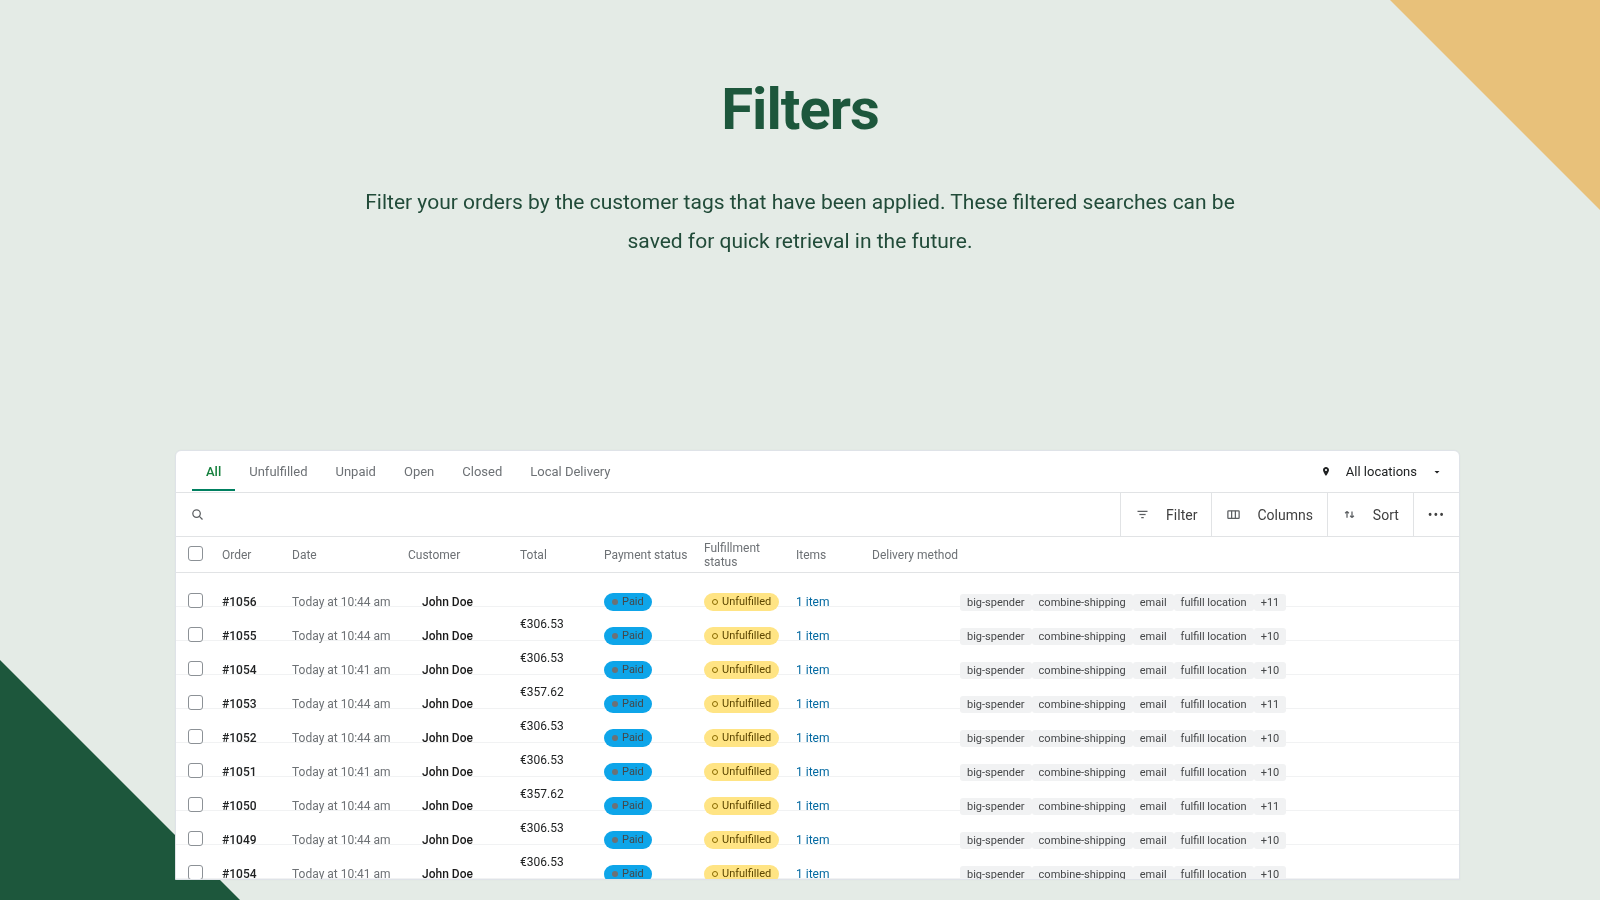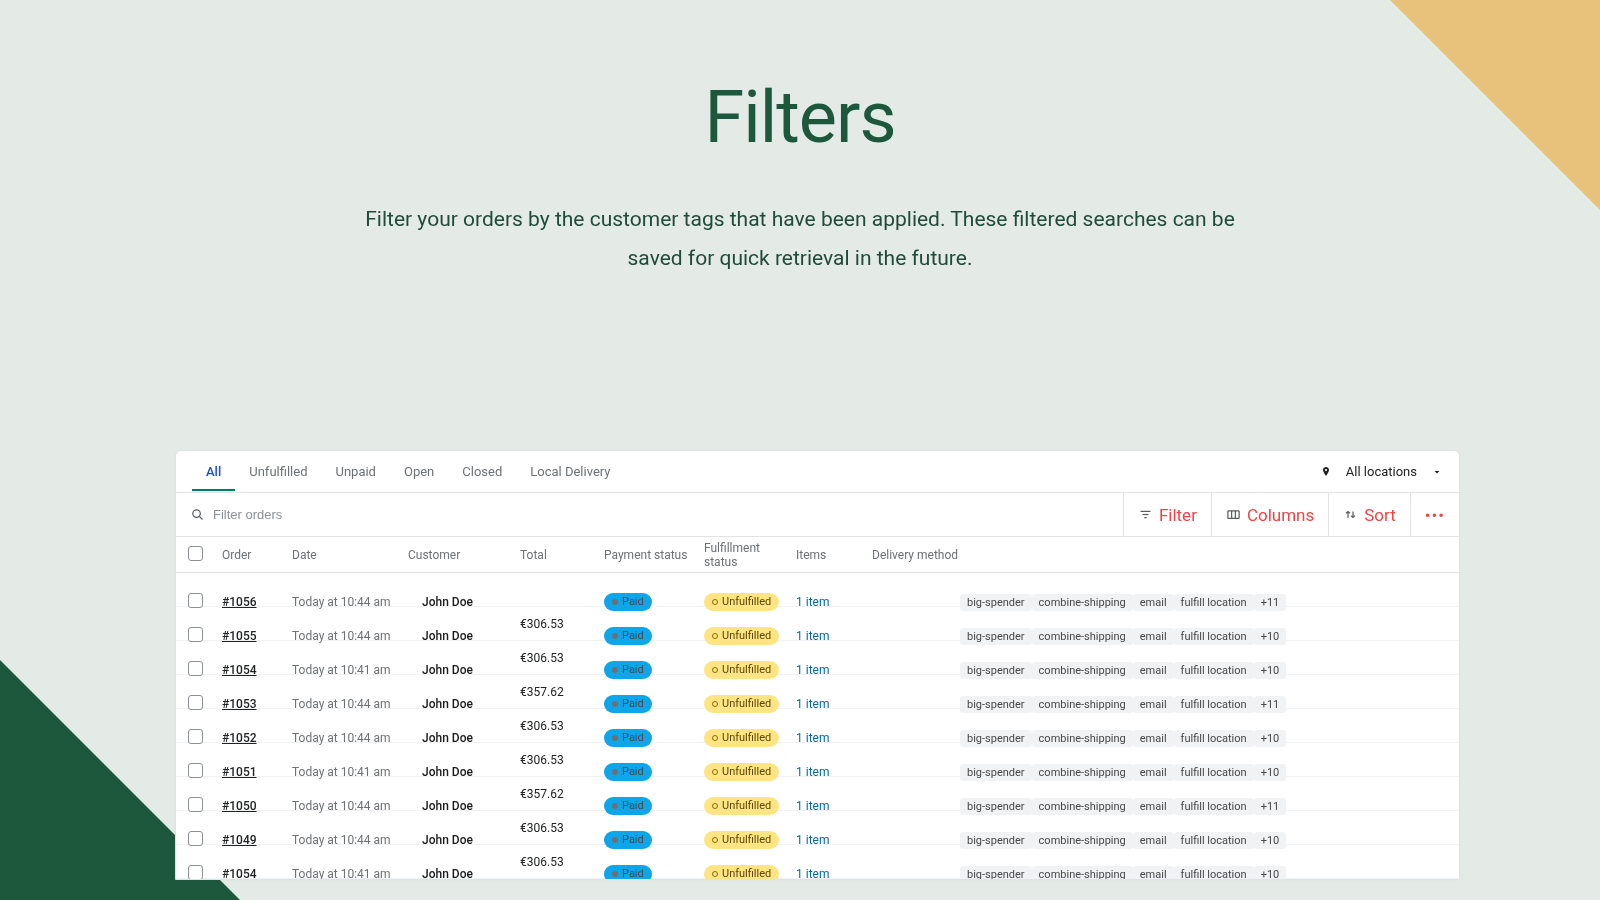--- a/index.html
+++ b/index.html
@@ -13,21 +13,21 @@
     border-top: 210px solid #e8c17a;
   }
   .corner-bl {
     position: absolute; bottom: 0; left: 0; width: 0; height: 0;
     border-right: 240px solid transparent;
     border-bottom: 240px solid #1d573c;
   }
 
   .hero { text-align: center; padding-top: 75px; }
   .hero h1 {
-    font-size: 72px; font-weight: 400; color: #1d573c; letter-spacing: -1px;
+    font-size: 58px; font-weight: 700; color: #1d573c; letter-spacing: -1px;
   }
   .hero p {
     margin-top: 40px;
     font-size: 21px;
     line-height: 1.84;
     color: #214b39;
     font-weight: 400;
     max-width: 900px;
     margin-left: auto; margin-right: auto;
   }
@@ -48,21 +48,21 @@
     display: flex; align-items: center; height: 42px;
     border-bottom: 1px solid #e1e3e5; padding: 0 16px;
     font-size: 13px; color: #6d7175;
   }
   .tabs-left { display: flex; gap: 0; }
   .tab {
     padding: 12px 14px 10px; cursor: pointer; color: #6d7175;
     border-bottom: 2px solid transparent;
   }
   .tab.active {
-    color: #1d4ed8; border-bottom: 2px solid #008060; font-weight: 500;
+    color: #15803d; border-bottom: 2px solid #008060; font-weight: 500;
   }
   .tabs-spacer { flex: 1; }
   .loc-select {
     display: flex; align-items: center; gap: 14px; color: #202223; font-size: 13px;
     cursor: pointer;
   }
   .loc-select svg { width: 12px; height: 12px; }
 
   
   .toolbar {
@@ -71,42 +71,42 @@
   }
   .search-wrap {
     flex: 1; display: flex; align-items: center; padding: 0 14px; gap: 8px;
     border-right: 1px solid #e1e3e5;
   }
   .search-wrap input {
     border: none; outline: none; width: 100%; font-size: 13px; background: transparent;
   }
   .search-wrap input::placeholder { color: #8c9196; }
   .tool-btn {
-    display: flex; align-items: center; gap: 6px; padding: 0 14px;
-    border-right: 1px solid #e1e3e5; font-size: 17px; color: #ef4444;
+    display: flex; align-items: center; gap: 16px; padding: 0 14px;
+    border-right: 1px solid #e1e3e5; font-size: 14px; color: #404040;
     cursor: pointer; white-space: nowrap;
   }
   .tool-btn:last-child { border-right: none; }
   .tool-btn svg { width: 15px; height: 15px; }
 
   
   .thead, .trow {
     display: grid;
     grid-template-columns: 34px 70px 116px 112px 84px 100px 92px 76px 88px 1fr;
     align-items: center;
     padding: 0 12px;
     font-size: 12px;
   }
   .thead {
     height: 36px; color: #6d7175; border-bottom: 1px solid #e1e3e5;
   }
   .trow {
     height: 34px; color: #202223; border-bottom: 1px solid #f1f2f3;
   }
-  .trow .order-id { font-weight: 500; text-decoration: underline; }
+  .trow .order-id { font-weight: 500; }
   .trow .customer { font-weight: 500; color: #1a1a1a; margin-left: 14px; }
 
   .checkbox {
     width: 15px; height: 15px; border: 1.5px solid #8c9196; border-radius: 3px;
     background: #fff; cursor: pointer; display: inline-block;
   }
 
   .badge {
     display: inline-flex; align-items: center; gap: 4px;
     font-size: 11px; border-radius: 10px; padding: 2px 8px; white-space: nowrap;
@@ -173,21 +173,20 @@
   </div>
 
   <div class="toolbar">
     <div class="search-wrap">
       <span class="icon">
         <svg viewBox="0 0 24 24" width="15" height="15" fill="none" stroke="#5c5f62" stroke-width="2">
             <circle cx="10.5" cy="10.5" r="6"></circle>
             <line x1="15" y1="15" x2="20" y2="20"></line>
           </svg>
       </span>
-      <input type="text" placeholder="Filter orders" style="">
     </div>
     <div class="tool-btn">
       <span class="icon">
         <svg viewBox="0 0 24 24" fill="none" stroke="#5c5f62" stroke-width="2">
             <line x1="4" y1="7" x2="20" y2="7"></line>
             <line x1="7" y1="12" x2="17" y2="12"></line>
             <line x1="10" y1="17" x2="14" y2="17"></line>
           </svg>
       </span>
       <span>Filter</span>

